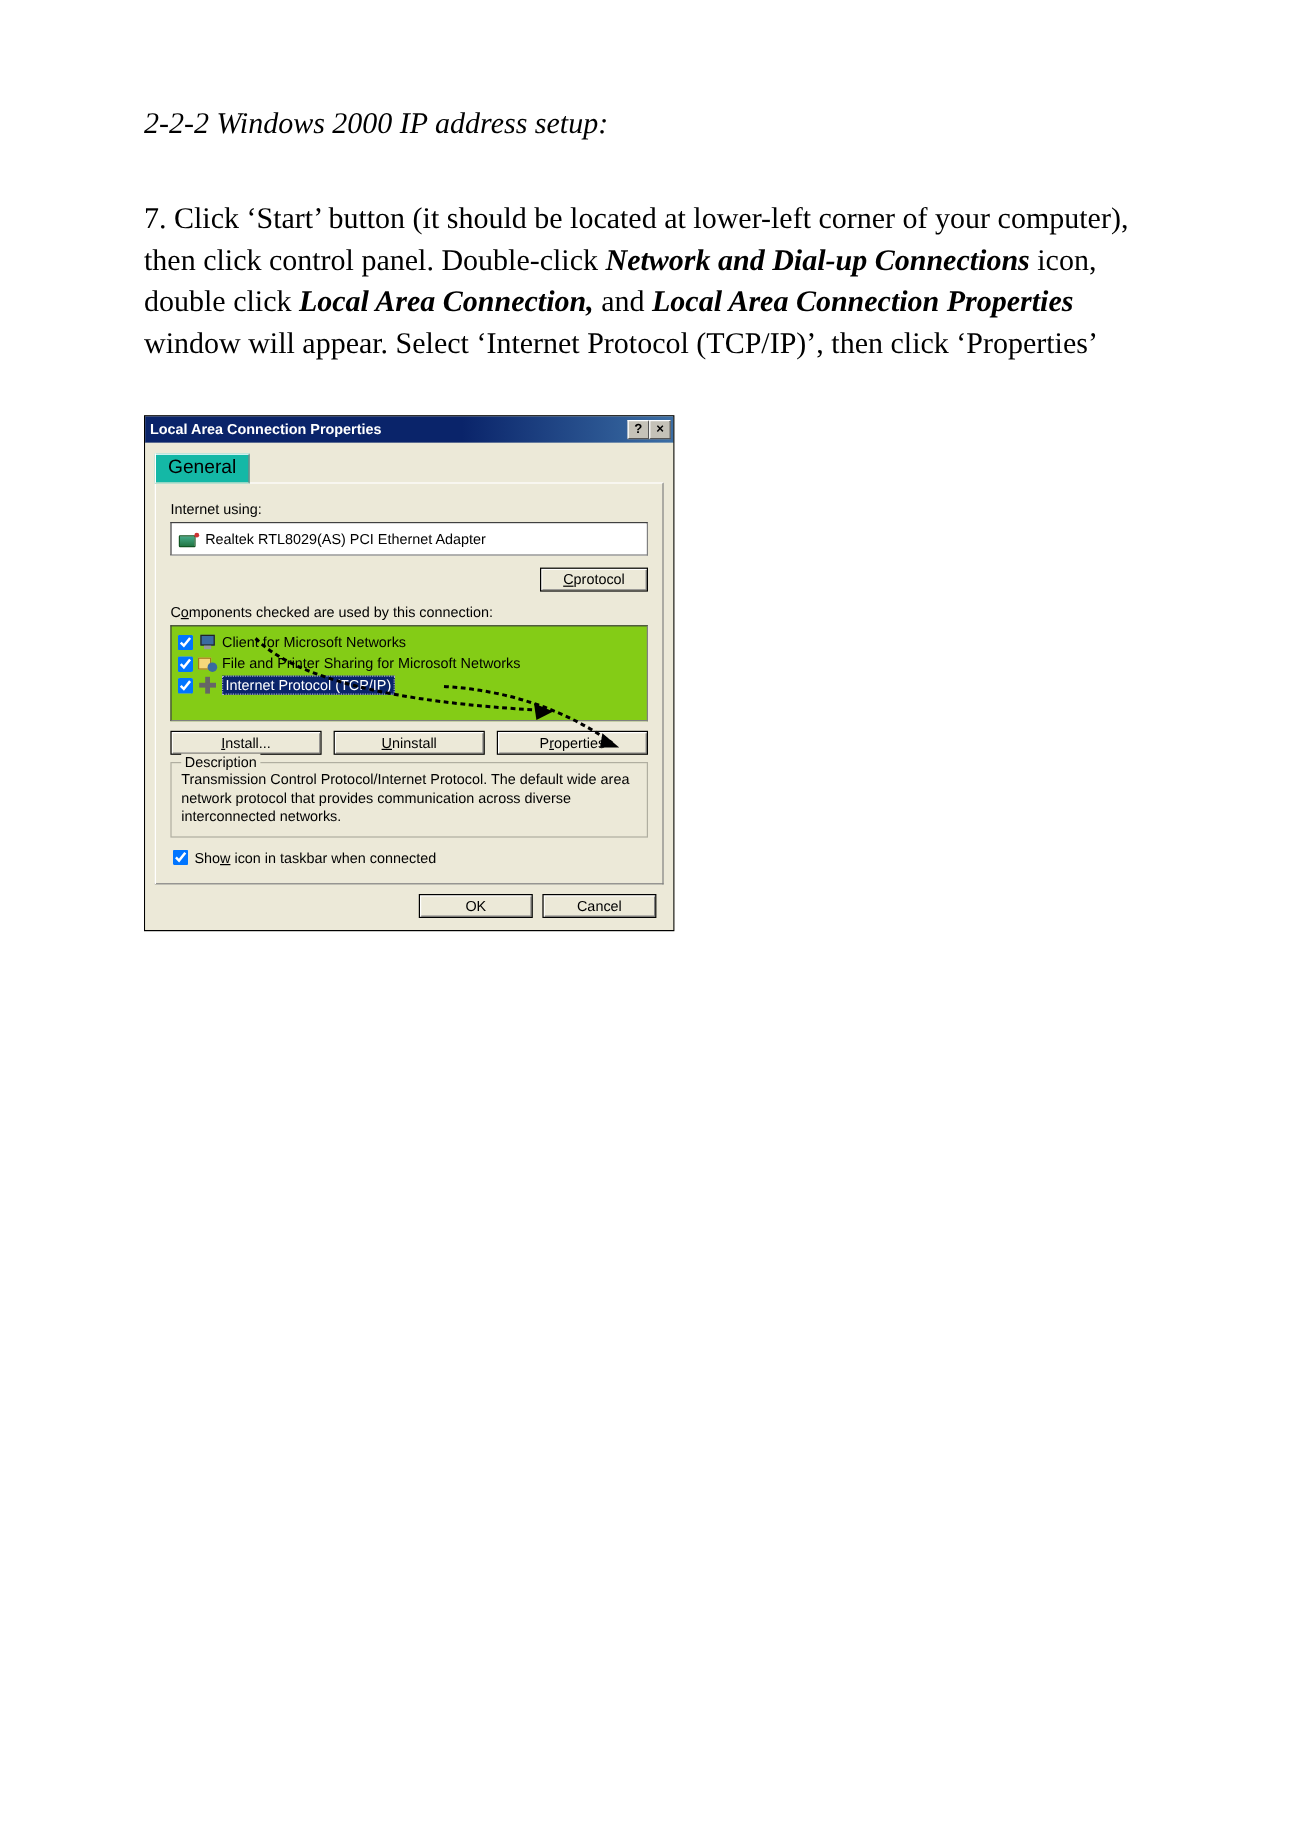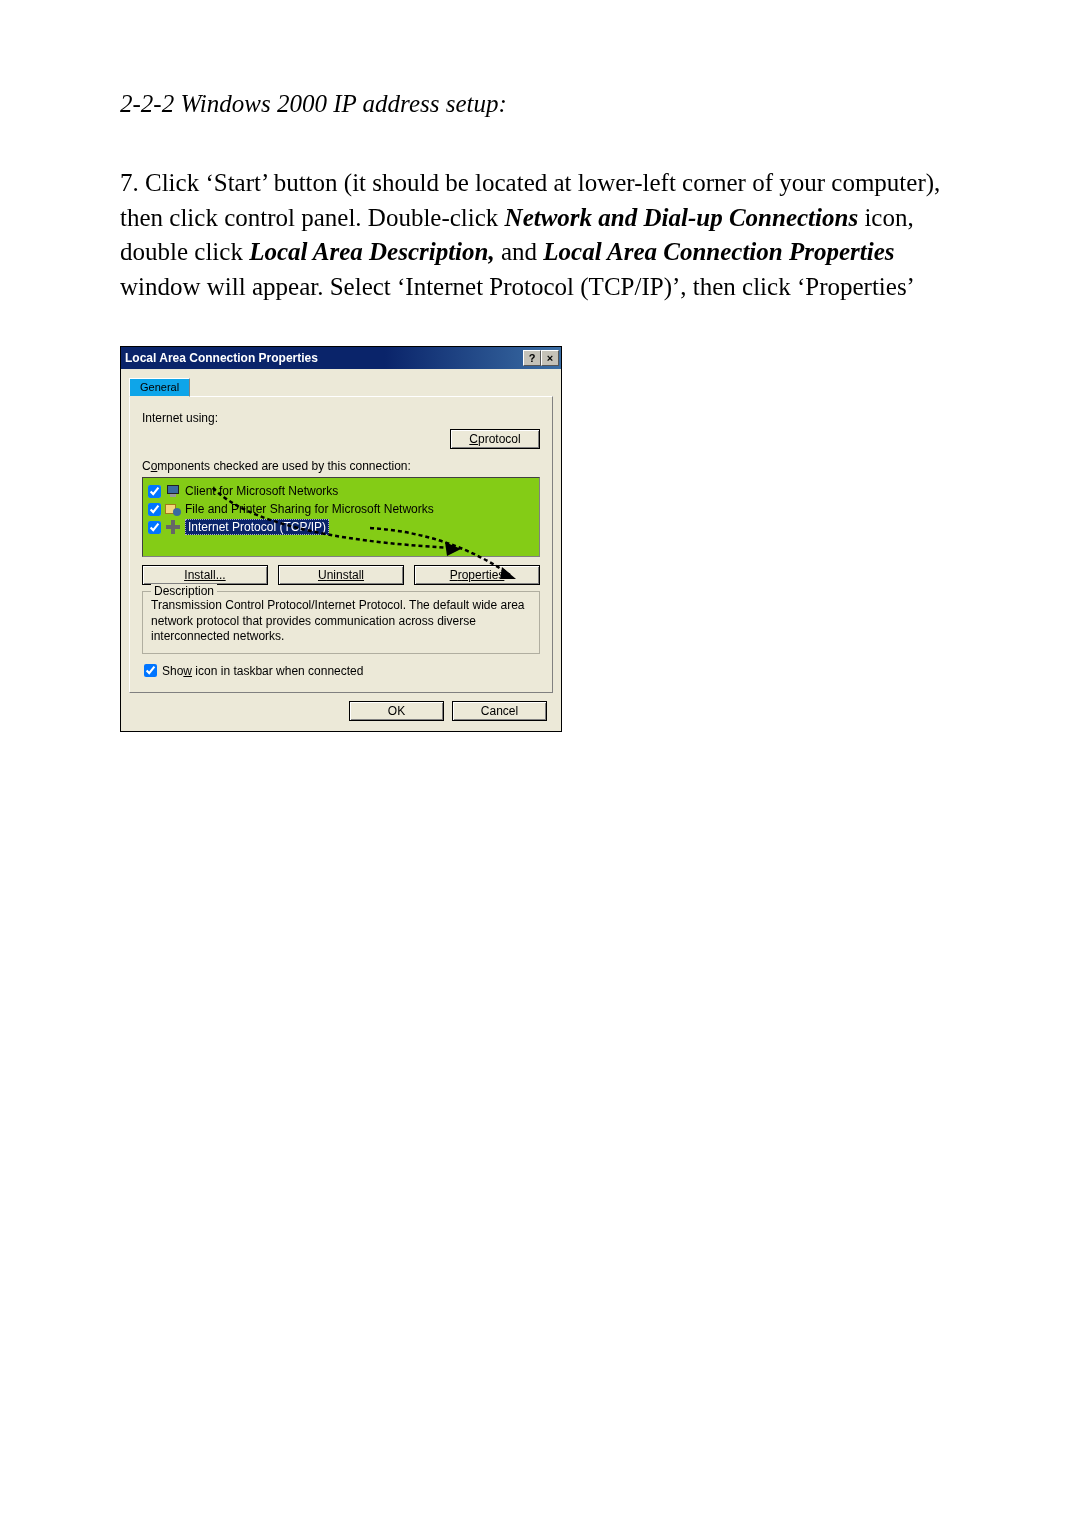--- a/index.html
+++ b/index.html
@@ -64,27 +64,27 @@
     .dialog-body {
       background: #ece9d8;
       padding: 8px 0 10px 0;
     }
     .tab-strip {
       margin-left: 8px;
       position: relative;
     }
     .tab {
       display: inline-block;
-      background: #0ea5e9;
+      background: #14b8a6;
       border: 1px solid #808080;
       border-bottom: 1px solid #ece9d8;
       border-left-color: #fff;
       border-top-color: #fff;
       padding: 2px 10px 3px 10px;
-      font-size: 11px;
+      font-size: 16px;
       position: relative;
       top: 1px;
       z-index: 2;
       cursor: pointer;
     }
     .tab-panel {
       margin: 0 8px 8px 8px;
       border: 1px solid #808080;
       border-left-color: #fff;
       border-top-color: #fff;
@@ -238,21 +238,20 @@
       border: 1px dotted #aac;
     }
     .three-btn-row {
       display: flex;
       gap: 10px;
       margin-bottom: 6px;
     }
     .three-btn-row .win-btn {
       flex: 1;
       min-width: 0;
-      text-decoration: underline;
     }
     .fieldset {
       border: 1px solid #b0aea0;
       padding: 6px 8px 8px 8px;
       margin-bottom: 10px;
       position: relative;
     }
     .fieldset-legend {
       position: absolute;
       top: -8px;
@@ -292,21 +291,21 @@
   </style>
 </head>
 <body>
 
 <div class="section-heading">2-2-2 Windows 2000 IP address setup:</div>
 
 <p class="instruction-text">
   <span>7. Click ‘Start’ button (it should be located at lower-left corner of your computer), then click control panel. Double-click </span>
   <strong><em>Network and Dial-up Connections</em></strong>
   <span> icon, double click </span>
-  <strong><em>Local Area Description,</em></strong>
+  <strong><em>Local Area Connection,</em></strong>
   <span> and </span>
   <strong><em>Local Area Connection Properties</em></strong>
   <span> window will appear. Select ‘Internet Protocol (TCP/IP)’, then click ‘Properties’</span>
 </p>
 
 <div class="dialog arrow-overlay">
   <div class="titlebar">
     <span class="titlebar-title">Local Area Connection Properties</span>
     <div class="titlebar-buttons">
       <div class="titlebar-btn">?</div>
@@ -314,20 +313,24 @@
     </div>
   </div>
 
   <div class="dialog-body">
     <div class="tab-strip">
       <span class="tab">General</span>
     </div>
     <div class="tab-panel">
 
       <div class="label">Internet using:</div>
+      <div class="adapter-box">
+        <span class="nic-icon"></span>
+        <span>Realtek RTL8029(AS) PCI Ethernet Adapter</span>
+      </div>
 
       <div class="btn-row">
         <div class="win-btn">
           <span class="underline-letter">C</span><span id="cfg-txt">protocol</span>
         </div>
       </div>
 
       <div class="label">
         <span>C</span><span class="underline-letter">o</span><span>mponents checked are used by this connection:</span>
       </div>

